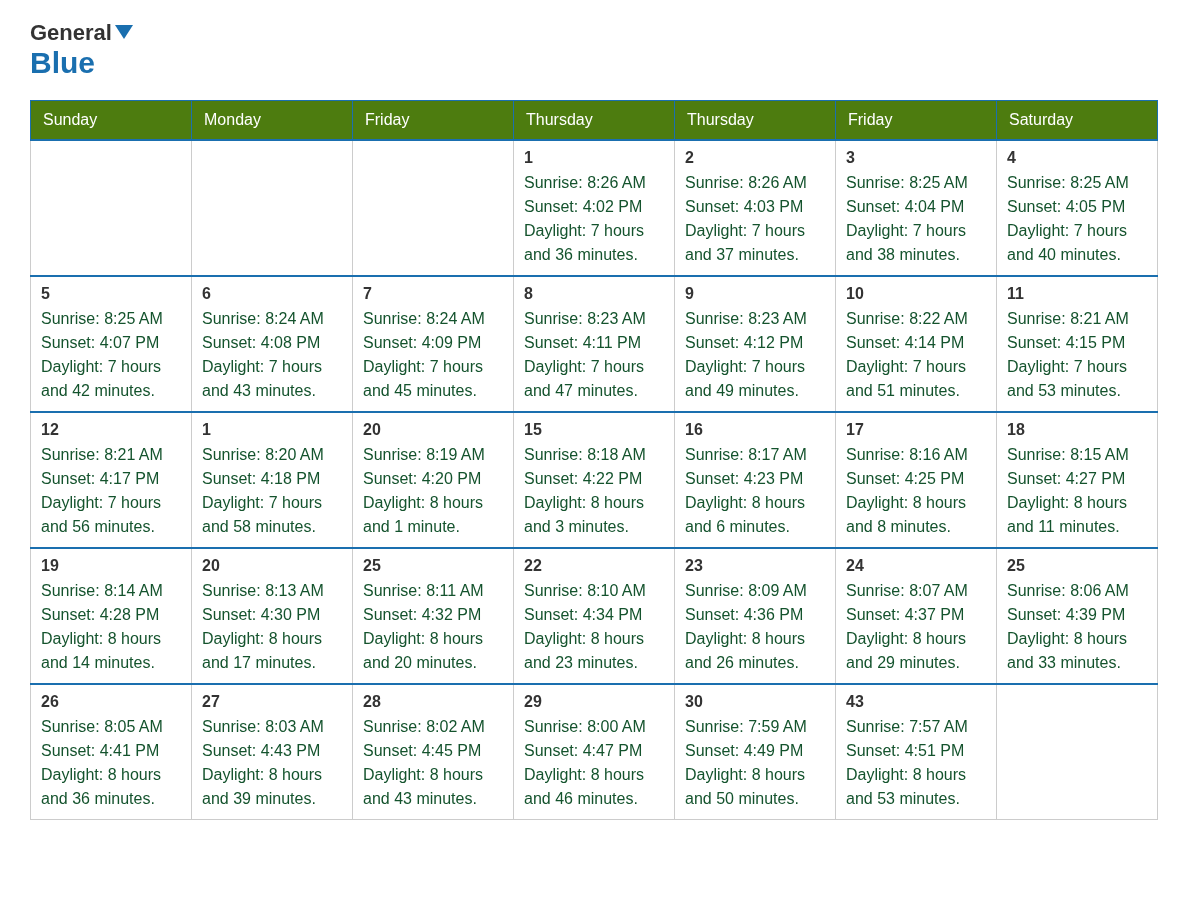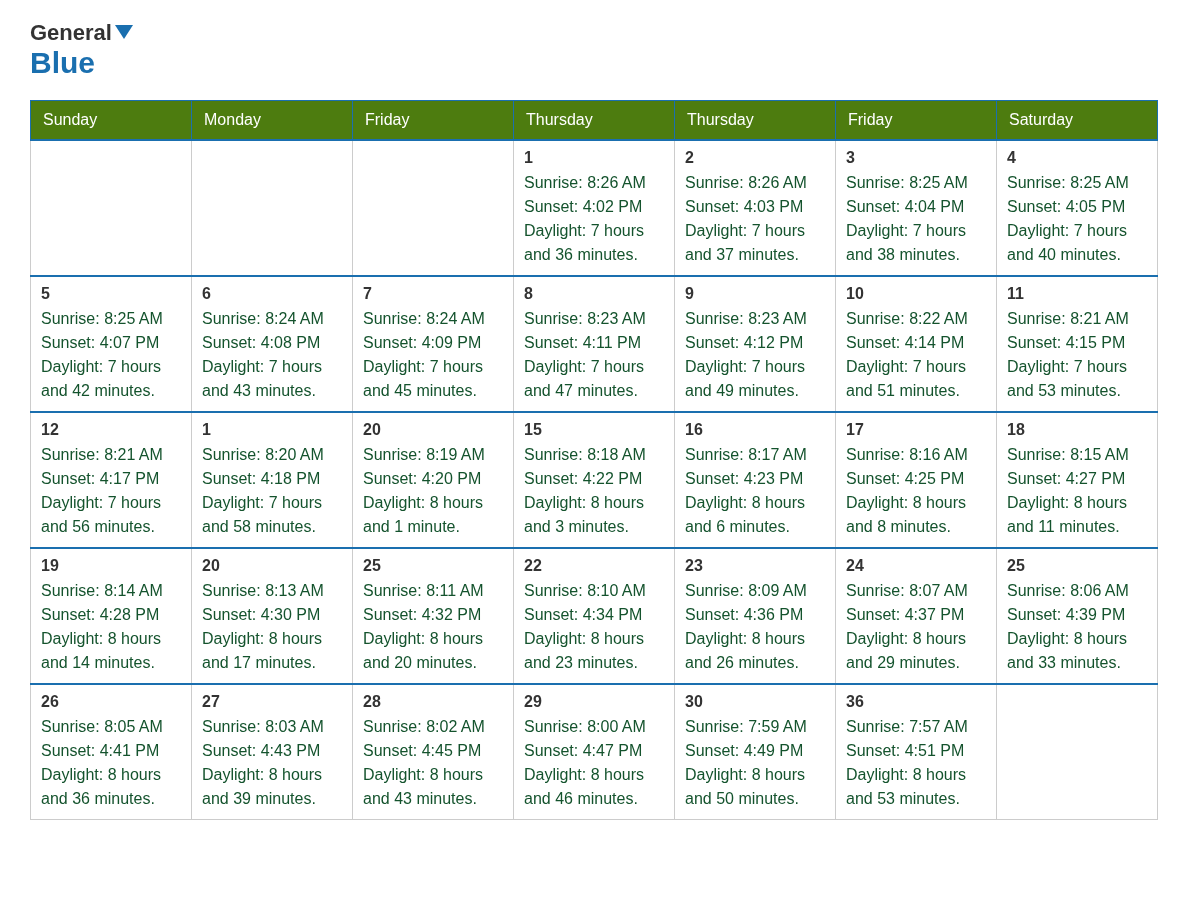--- a/index.html
+++ b/index.html
@@ -262,19 +262,19 @@
         </td>
         <td>
           <span class="day-number">29</span>
           <div class="day-info">Sunrise: 8:00 AM<br>Sunset: 4:47 PM<br>Daylight: 8 hours<br>and 46 minutes.</div>
         </td>
         <td>
           <span class="day-number">30</span>
           <div class="day-info">Sunrise: 7:59 AM<br>Sunset: 4:49 PM<br>Daylight: 8 hours<br>and 50 minutes.</div>
         </td>
         <td>
-          <span class="day-number">36</span>
+          <span class="day-number">43</span>
           <div class="day-info">Sunrise: 7:57 AM<br>Sunset: 4:51 PM<br>Daylight: 8 hours<br>and 53 minutes.</div>
         </td>
         <td class="empty-cell"></td>
       </tr>
     </tbody>
 </table>
 
 </body></html>

